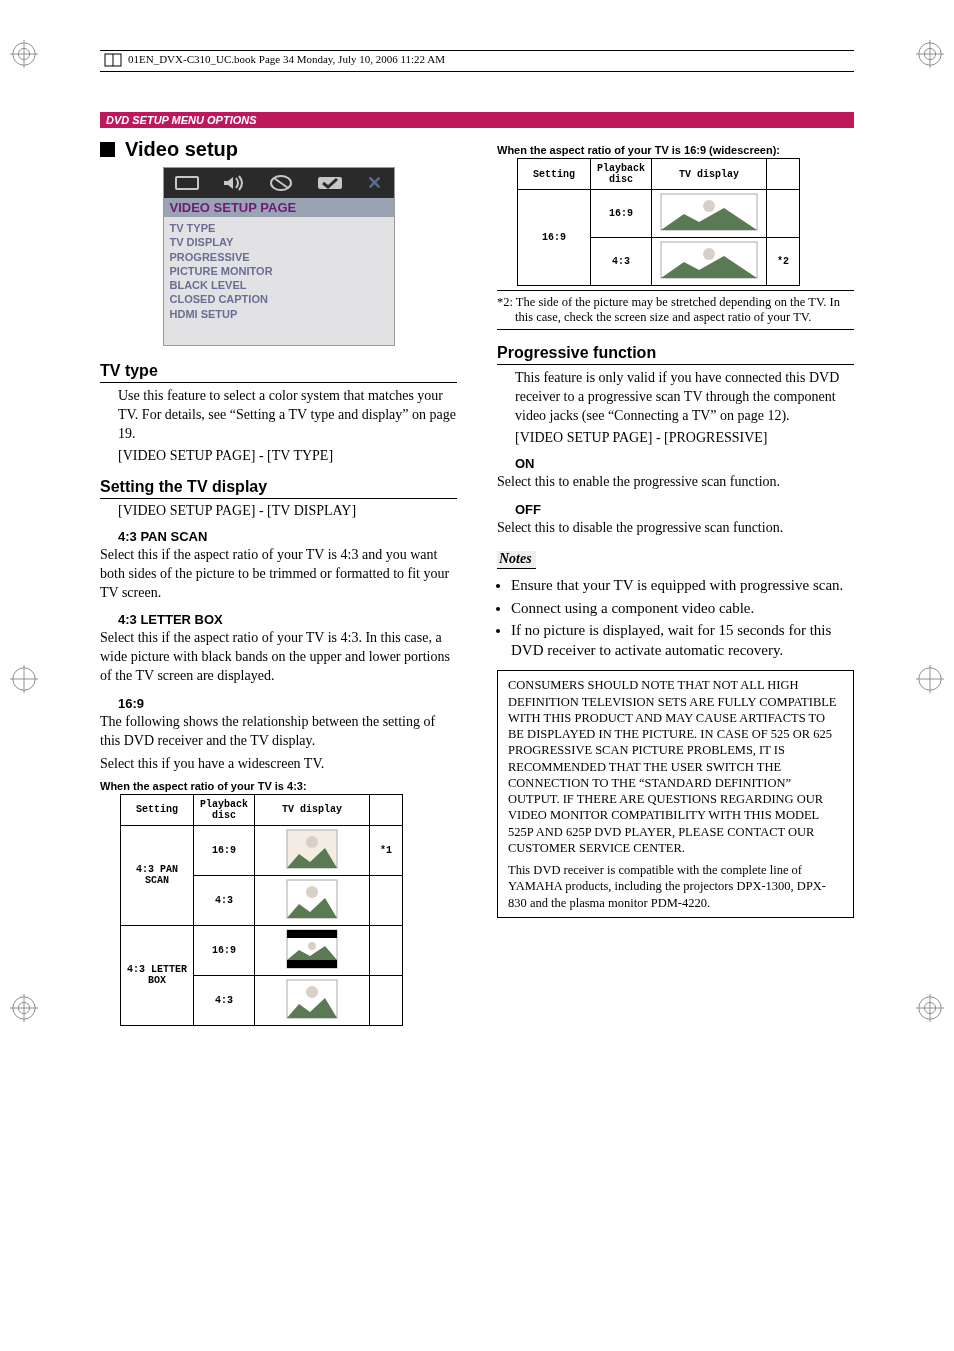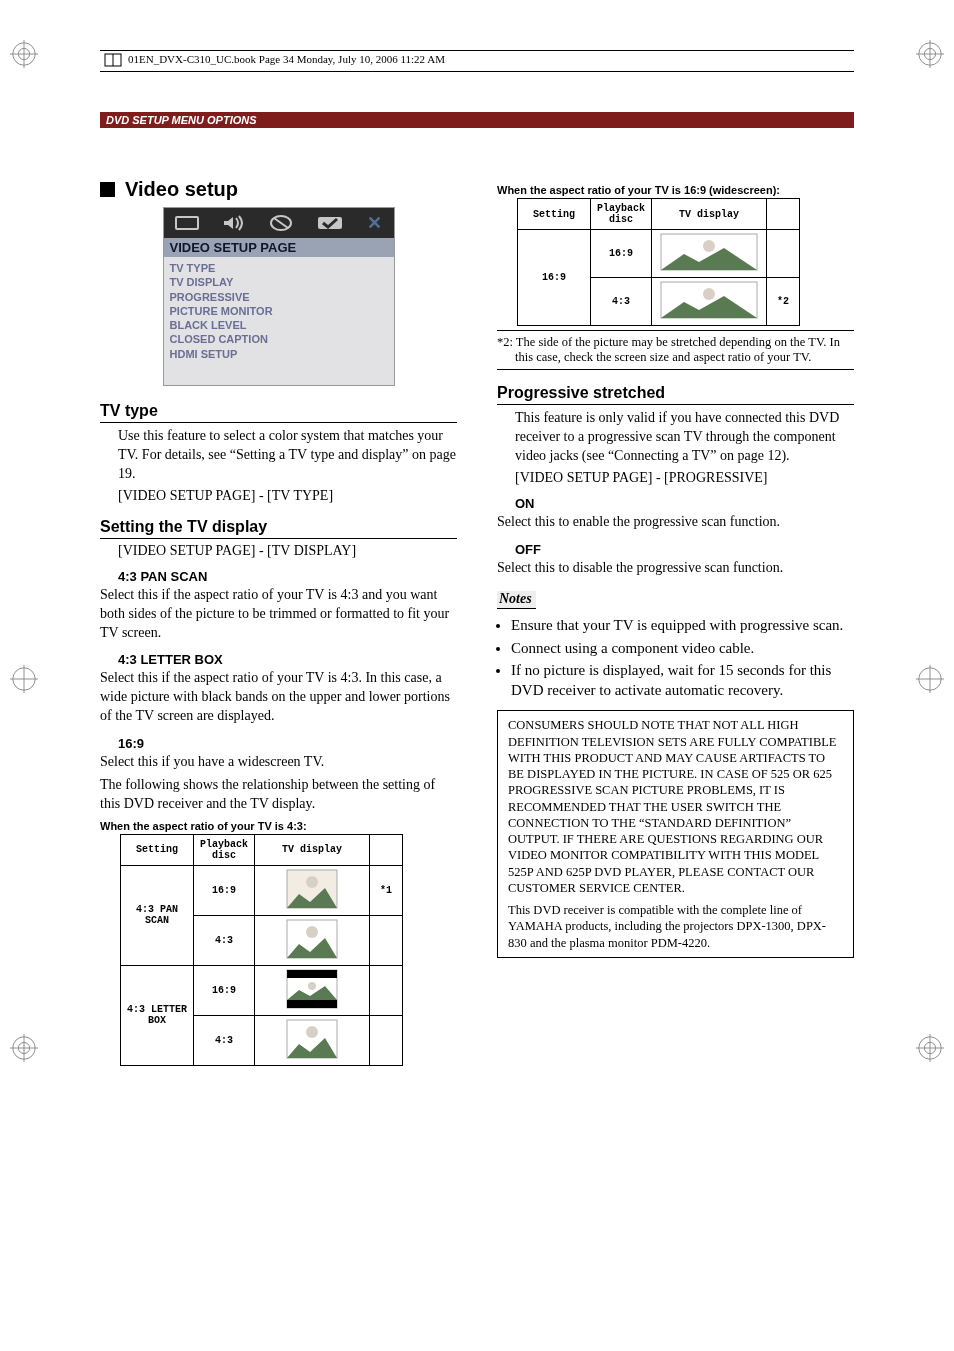--- a/index.html
+++ b/index.html
@@ -38,38 +38,37 @@
     display: flex;
     align-items: flex-start;
     gap: 6px;
   }
 
   .content {
     margin: 0 40px;
   }
 
   .black-bar {
-    background: #7f1d1d;
+    background: #be185d;
     color: #fff;
     font-size: 11px;
     font-weight: bold;
     font-style: italic;
     padding: 2px 6px;
     margin-bottom: 10px;
     font-family: Arial, sans-serif;
   }
 
   .columns {
     display: flex;
     gap: 40px;
   }
   .col {
     flex: 1;
     width: 50%;
-    margin-top: 40px;
   }
 
   h2.section {
     font-family: Arial, sans-serif;
     font-size: 20px;
     font-weight: bold;
     margin: 0 0 6px 0;
     display: flex;
     align-items: center;
     gap: 10px;
@@ -94,21 +93,21 @@
     padding: 4px 4px;
     gap: 10px;
     align-items: center;
     justify-content: space-around;
   }
   .osd-tab-icon { color: #c7c7c7; }
   .osd-tab-icon svg { display:block; }
   .osd-tab-x { color: #556e96; font-weight: bold; font-size: 18px; }
   .osd-title {
     background: #9aa3b3;
-    color: #0f172a;
+    color: #701a75;
     font-weight: bold;
     font-size: 13px;
     padding: 2px 6px;
   }
   .osd-body {
     background: #e2e2e4;
     padding: 4px 6px 24px 6px;
   }
   .osd-item {
     color: #6b6e94;
@@ -339,22 +338,22 @@
         <h3 class="sub">Setting the TV display</h3>
         <div class="path">[VIDEO SETUP PAGE] - [TV DISPLAY]</div>
 
         <h4 class="opt">4:3 PAN SCAN</h4>
         <div class="opt-text">Select this if the aspect ratio of your TV is 4:3 and you want both sides of the picture to be trimmed or formatted to fit your TV screen.</div>
 
         <h4 class="opt">4:3 LETTER BOX</h4>
         <div class="opt-text">Select this if the aspect ratio of your TV is 4:3. In this case, a wide picture with black bands on the upper and lower portions of the TV screen are displayed.</div>
 
         <h4 class="opt">16:9</h4>
+        <div class="opt-text">The following shows the relationship between the setting of this DVD receiver and the TV display.</div>
         <div class="opt-text">Select this if you have a widescreen TV.</div>
-        <div class="opt-text">The following shows the relationship between the setting of this DVD receiver and the TV display.</div>
 
         <div class="table-caption">When the aspect ratio of your TV is 4:3:</div>
         <table class="aspect">
           <tbody>
               <tr>
             <th class="setting-cell">Setting</th>
             <th class="disc-cell">Playback disc</th>
             <th class="display-cell">TV display</th>
             <th class="note-cell"></th>
           </tr>
@@ -431,21 +430,21 @@
                     </svg></span></td>
             <td class="note-cell">*2</td>
           </tr>
         </tbody>
           </table>
 
         <div class="footnote-rule"></div>
         <div class="footnote">*2: The side of the picture may be stretched depending on the TV. In this case, check the screen size and aspect ratio of your TV.</div>
         <div class="footnote-rule"></div>
 
-        <h3 class="sub">Progressive stretched</h3>
+        <h3 class="sub">Progressive function</h3>
         <div class="body-text">This feature is only valid if you have connected this DVD receiver to a progressive scan TV through the component video jacks (see “Connecting a TV” on page 12).</div>
         <div class="path">[VIDEO SETUP PAGE] - [PROGRESSIVE]</div>
 
         <h4 class="opt opt-nomargin" style="margin-left:18px">ON</h4>
         <div class="opt-text">Select this to enable the progressive scan function.</div>
 
         <h4 class="opt opt-nomargin" style="margin-left:18px">OFF</h4>
         <div class="opt-text">Select this to disable the progressive scan function.</div>
 
         <div class="notes-box">Notes</div>

